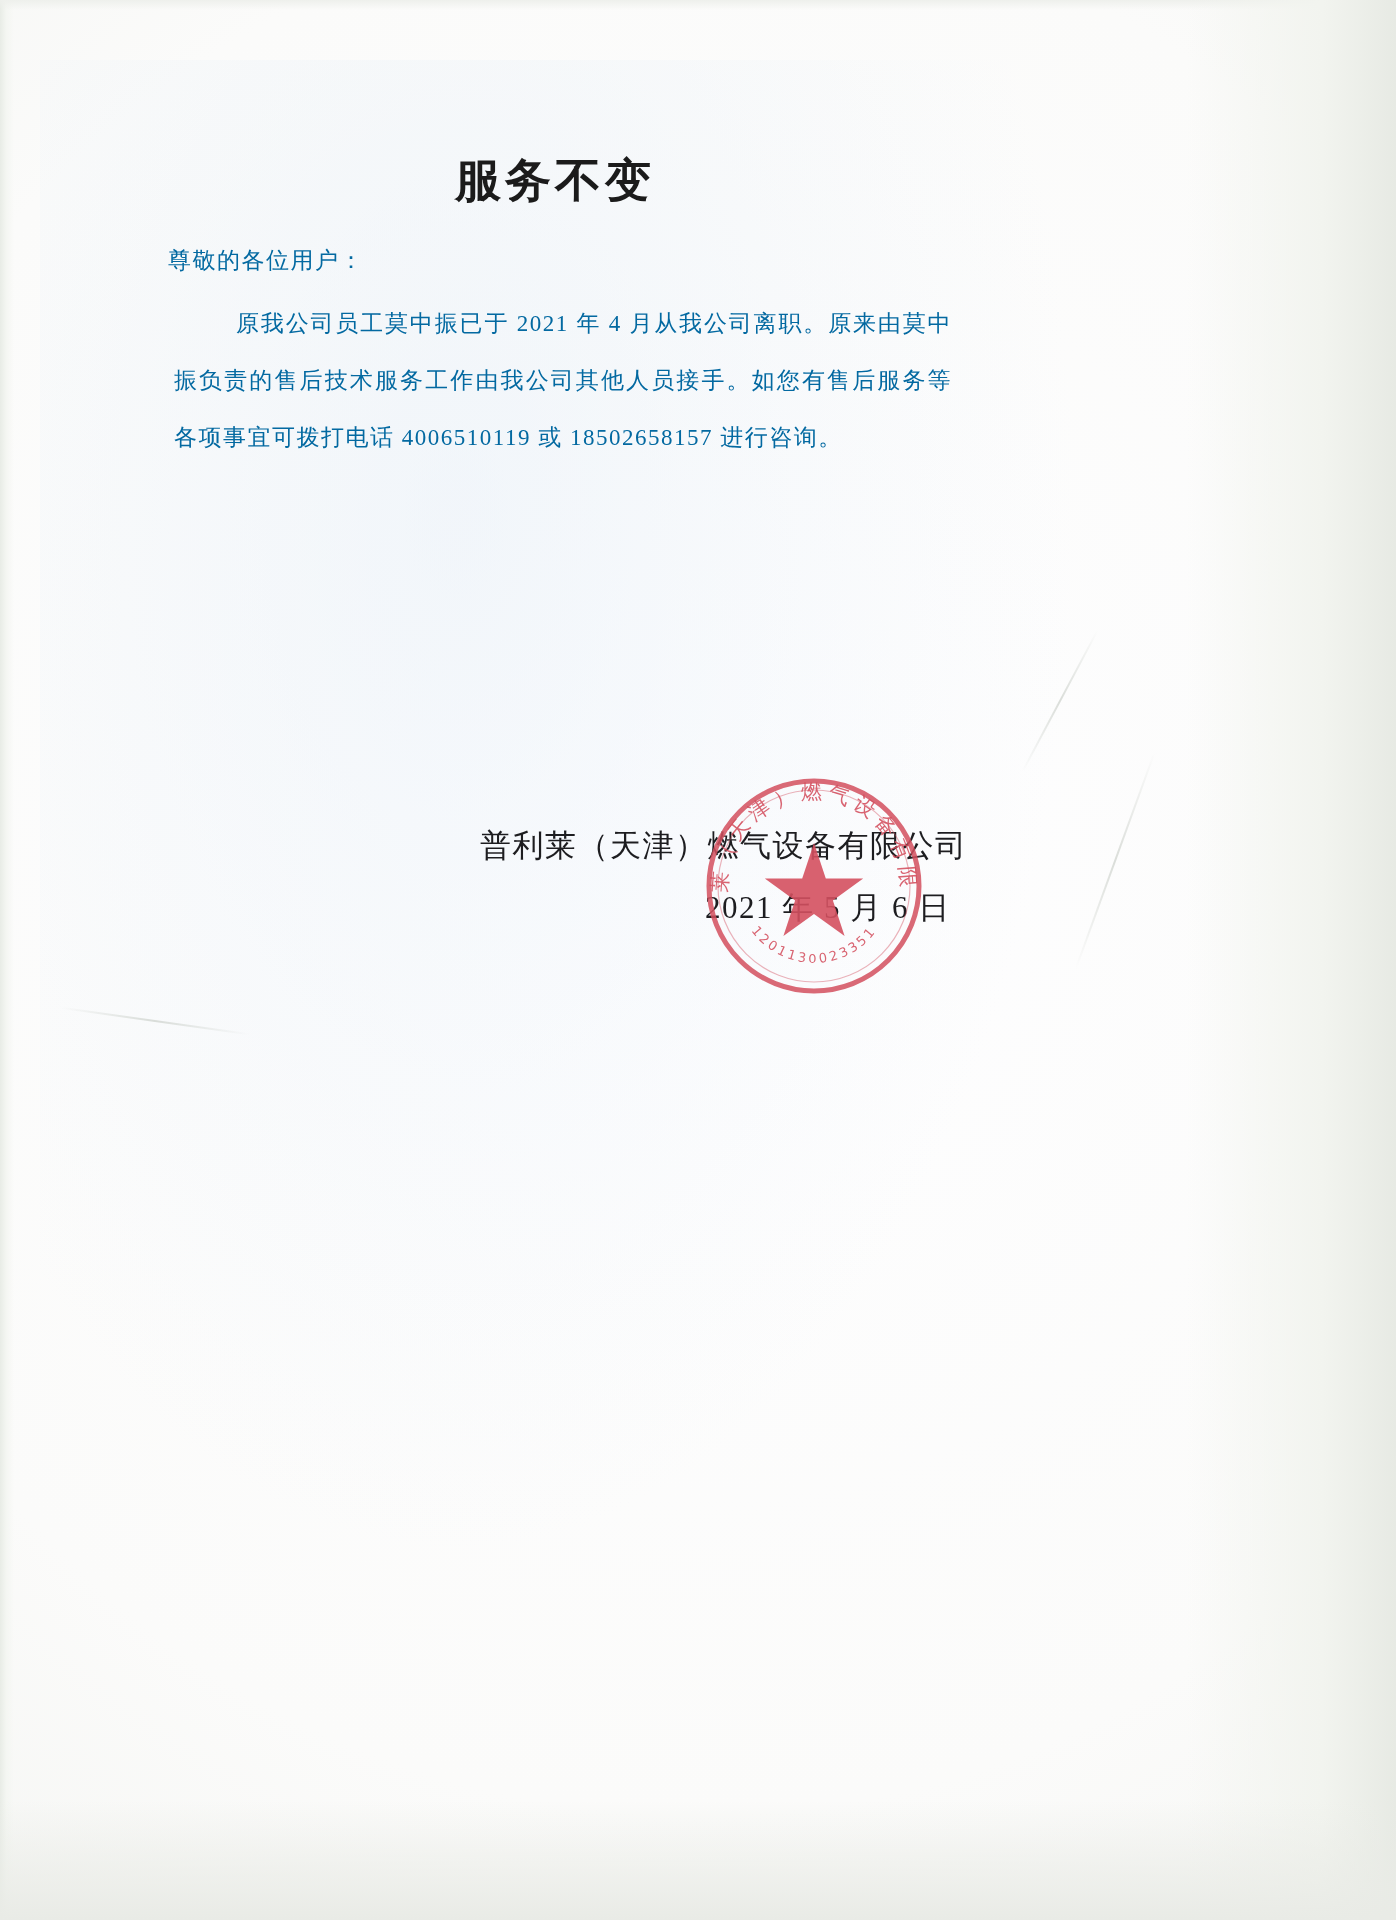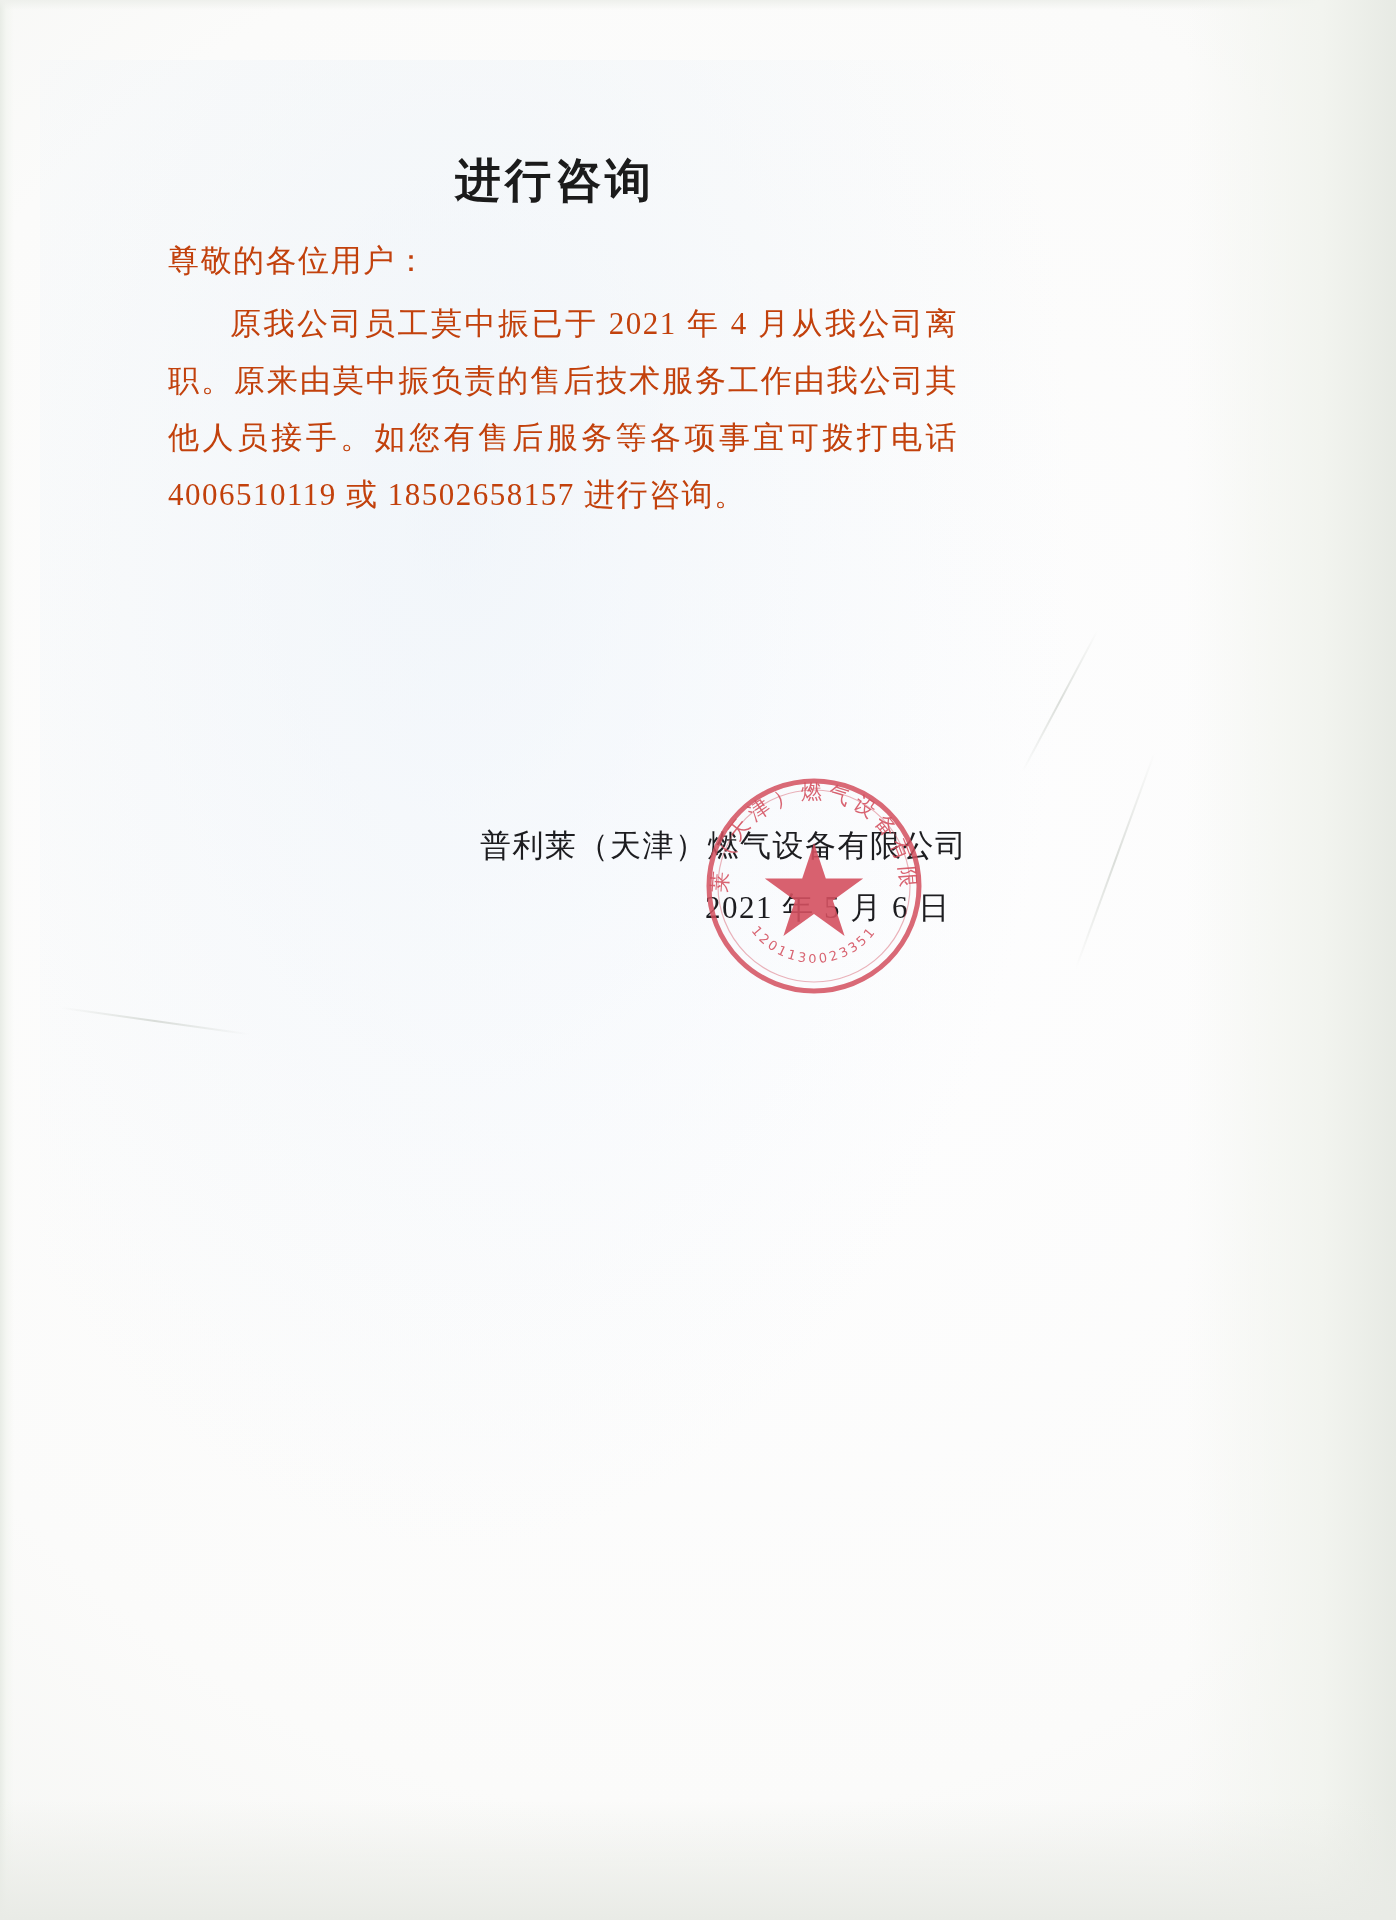--- a/index.html
+++ b/index.html
@@ -71,30 +71,30 @@
     font-size: 46px;
     letter-spacing: 4px;
     color: #1b1b1b;
   }
 
   .body-block {
     position: absolute;
     left: 168px;
     top: 232px;
     width: 790px;
-    font-size: 31px;
+    font-size: 23px;
     line-height: 57px;
-    color: #c2410c;
+    color: #0369a1;
     letter-spacing: 1.5px;
   }
   .salutation {
     margin: 0 0 6px 0;
   }
   .para {
-    margin: 0;
+    margin: 6px;
     text-indent: 62px;
     text-align: justify;
     text-justify: inter-ideograph;
   }
   .para.second {
     margin-top: 6px;
   }
 
   .signature {
     position: absolute;
@@ -134,21 +134,21 @@
   <div class="scan-edge-left"></div>
   <div class="scan-edge-top"></div>
   <div class="scan-edge-right"></div>
   <div class="scan-edge-bottom"></div>
   <div class="crease" style="left:980px; top:700px; width:160px; height:2px; transform:rotate(-62deg);"></div>
   <div class="crease" style="left:1000px; top:860px; width:230px; height:2px; transform:rotate(-70deg);"></div>
   <div class="crease" style="left:60px; top:1020px; width:190px; height:2px; transform:rotate(8deg);"></div>
 
   <div class="content">
 
-    <div class="doc-title">进行咨询</div>
+    <div class="doc-title">服务不变</div>
 
     <div class="body-block">
       <p class="salutation">尊敬的各位用户：</p>
       <p class="para">原我公司员工莫中振已于 2021 年 4 月从我公司离职。原来由莫中振负责的售后技术服务工作由我公司其他人员接手。如您有售后服务等各项事宜可拨打电话 4006510119 或 18502658157 进行咨询。</p>
     </div>
 
     <div class="signature">
       <div class="sign-line">普利莱（天津）燃气设备有限公司</div>
       <div class="sign-date">2021 年 5 月 6 日</div>
     </div>

